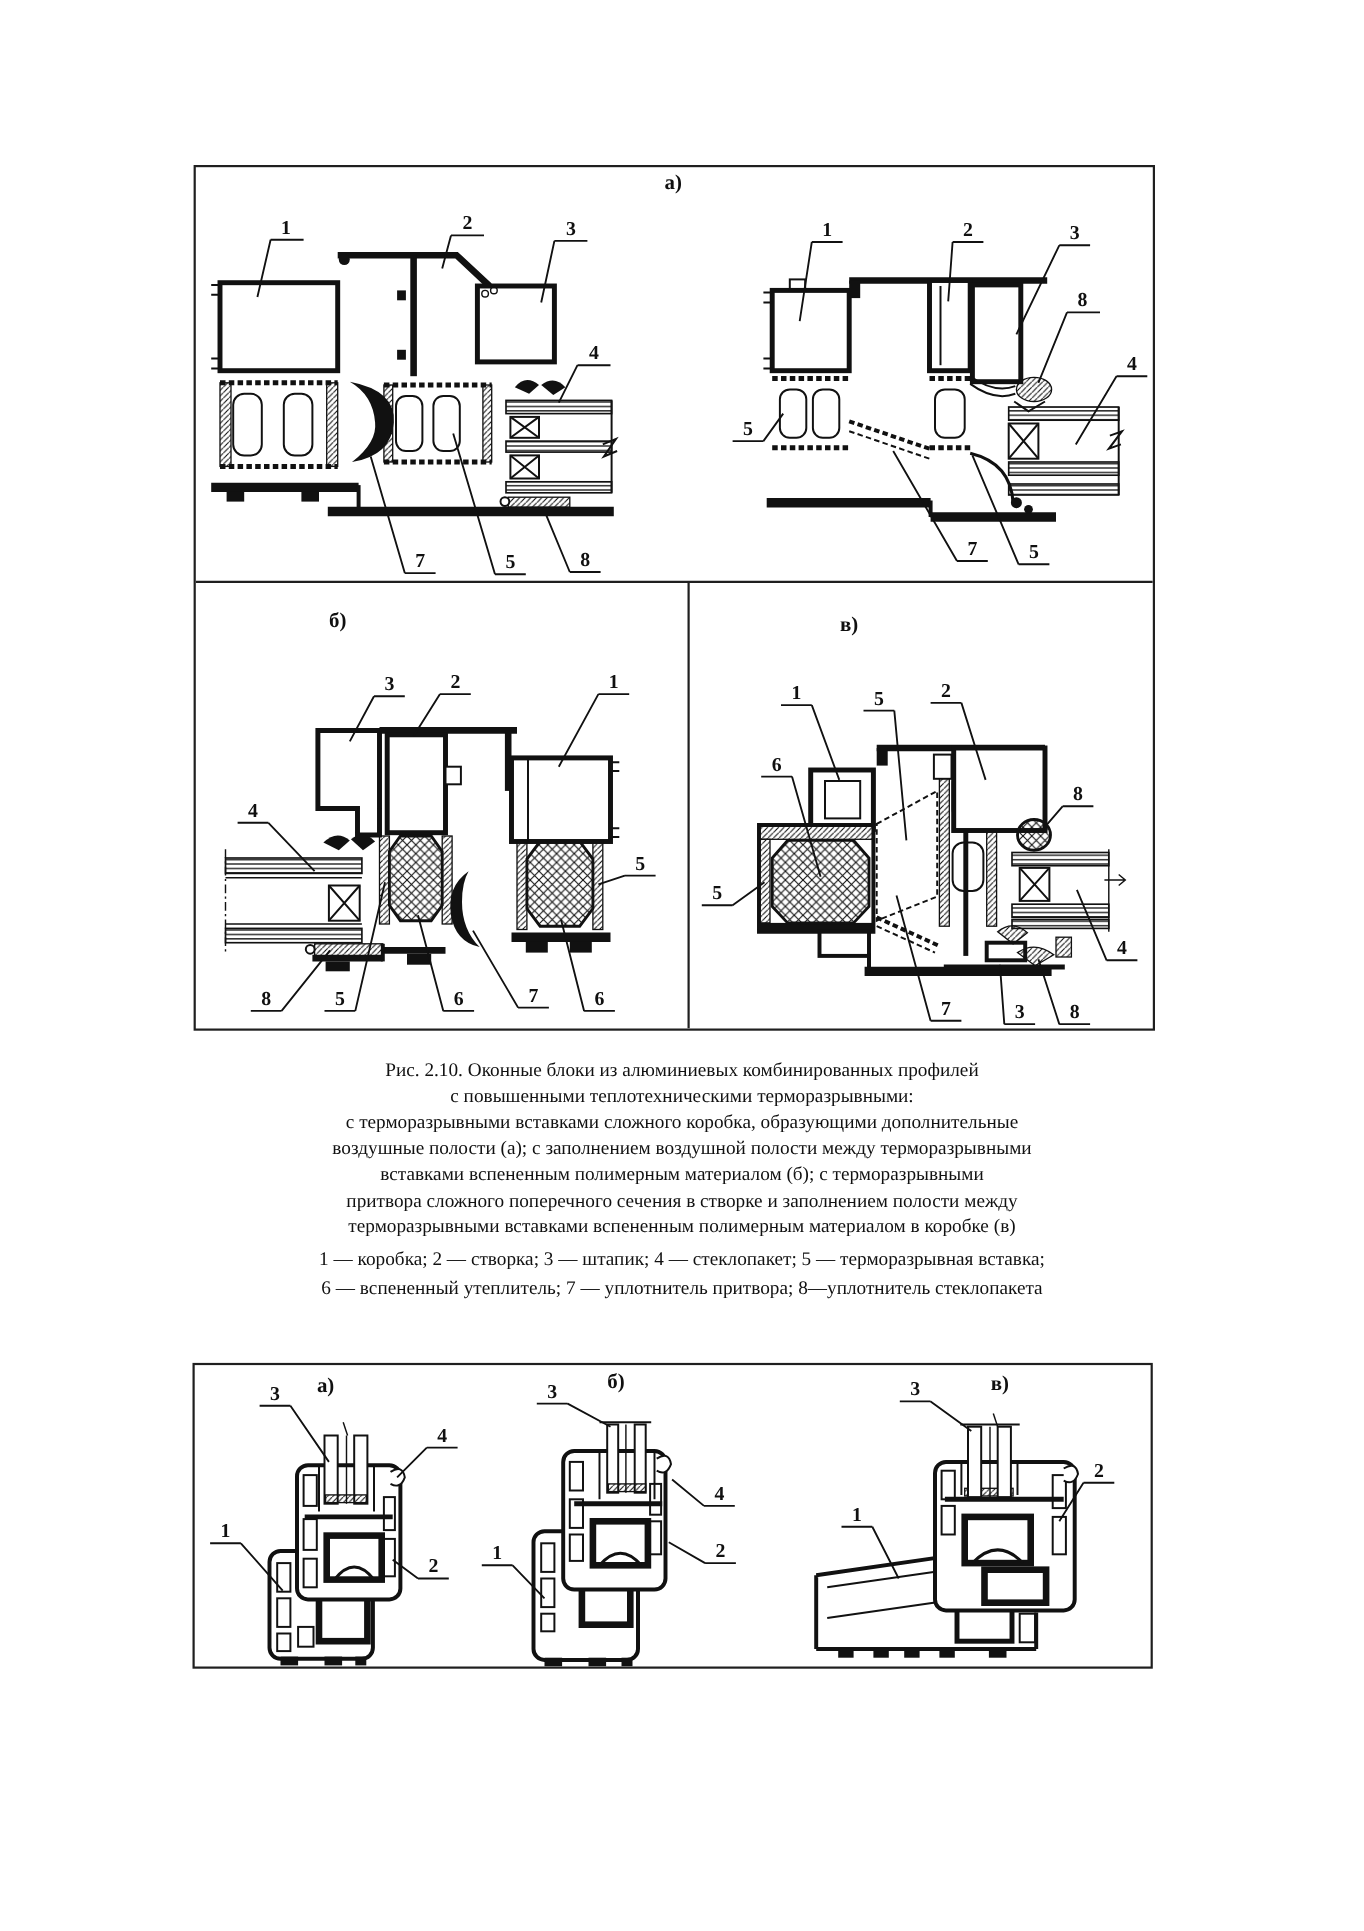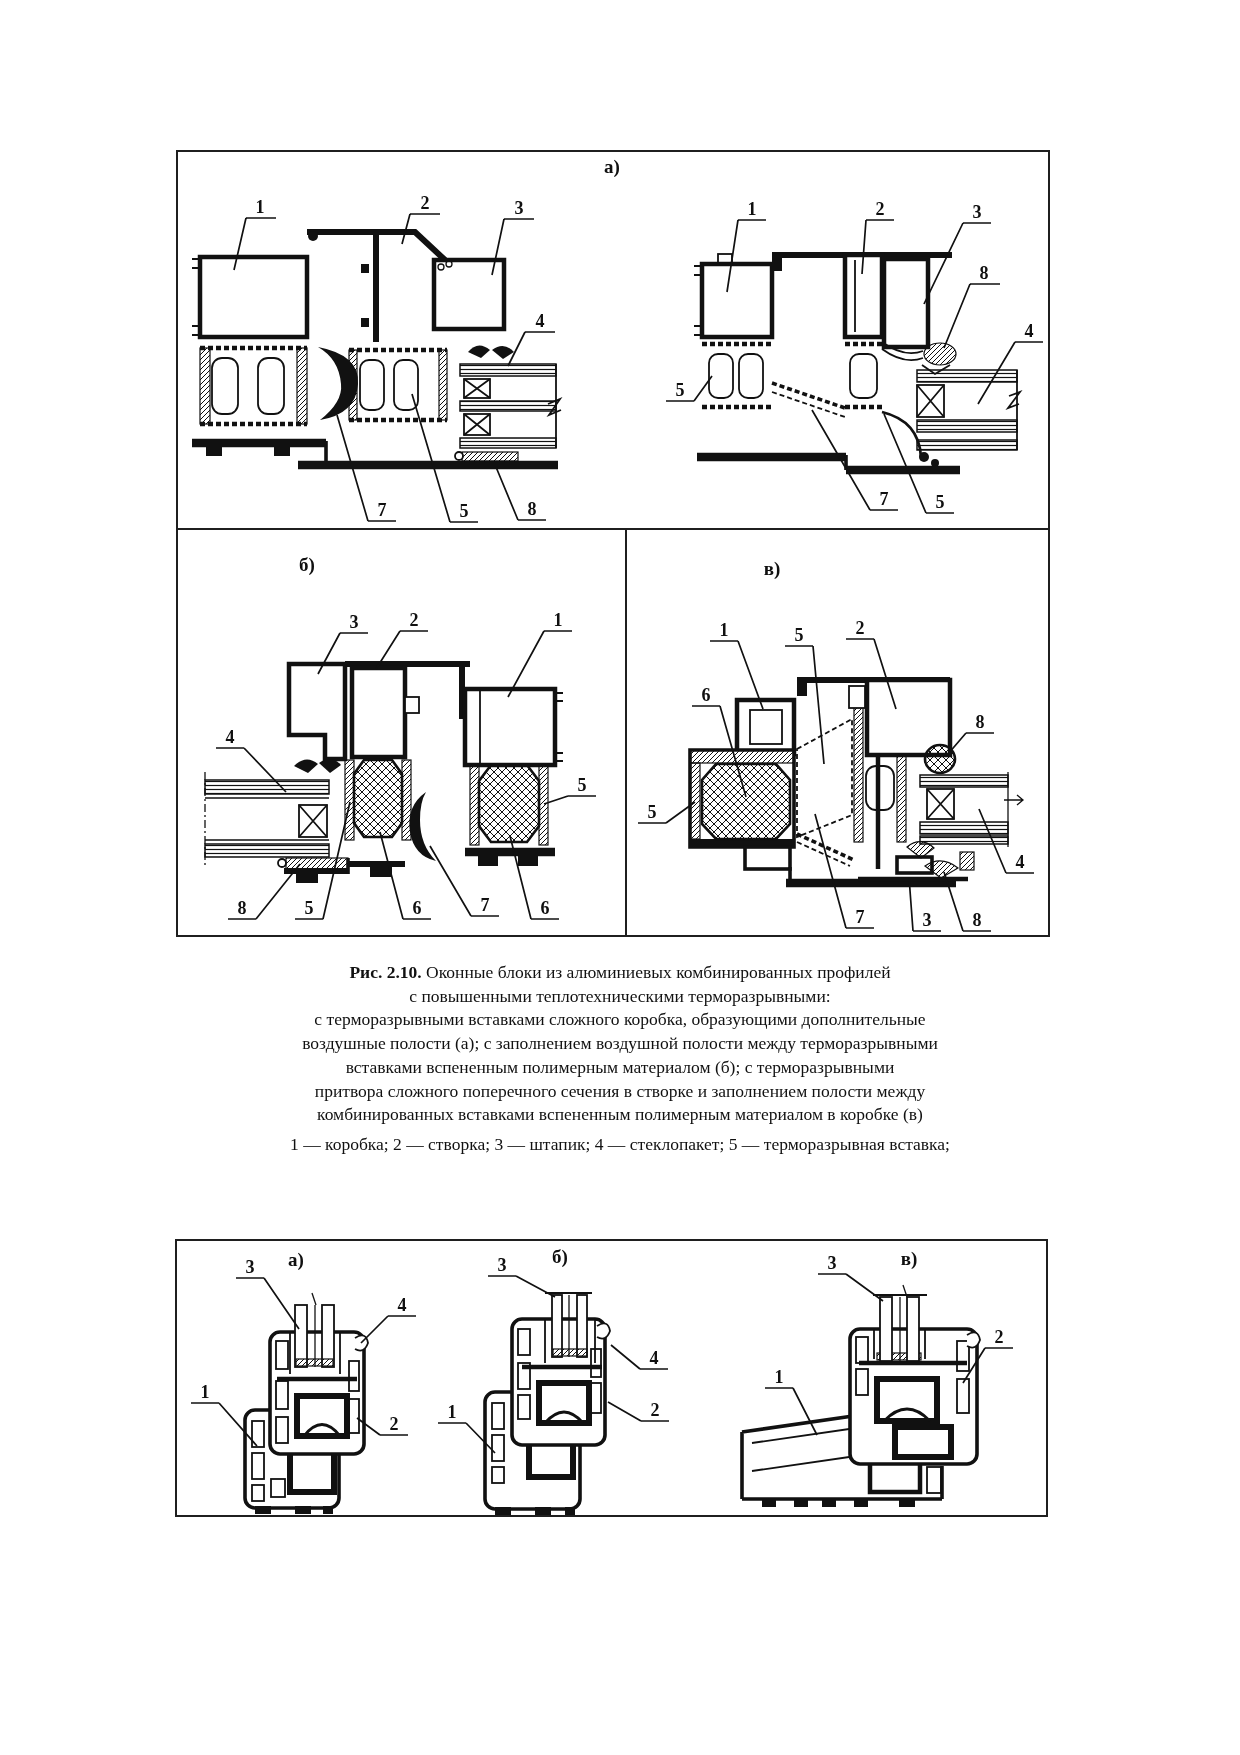--- a/index.html
+++ b/index.html
@@ -6,21 +6,21 @@
   .page{position:relative;width:1240px;height:1755px;background:#ffffff;overflow:hidden;
         font-family:"Liberation Serif",serif;color:#111}
   .figbox{position:absolute;border:2px solid #1f1f1f;background:#fff;box-sizing:border-box}
   .figbox svg{position:absolute;left:0;top:0;display:block}
   .callout-layer{position:absolute;left:0;top:0;width:100%;height:100%}
   .co{position:absolute;transform:translate(-50%,-50%);
       font:bold 18px "Liberation Serif",serif;color:#101010;white-space:nowrap}
   .pl{font-size:19px}
   .caption{position:absolute;left:120px;width:1000px;top:961px;text-align:center;
            font-size:17.5px;line-height:23.7px}
-  .caption b{font-weight:bold}
+  .caption b{font-weight:normal}
   .legend{position:absolute;left:100px;width:1040px;top:1131px;text-align:center;
           font-size:17.5px;line-height:26px}
   
   .s1{stroke:#111;fill:none;stroke-width:1.3}
   .s2{stroke:#111;fill:none;stroke-width:1.8}
   .s3{stroke:#111;fill:none;stroke-width:2.8}
   .s4{stroke:#111;fill:none;stroke-width:3.6}
   .s5{stroke:#111;fill:none;stroke-width:4.5}
   .s6{stroke:#111;fill:none;stroke-width:6}
   .s8{stroke:#111;fill:none;stroke-width:8.5}
@@ -250,25 +250,26 @@
       </div>
   </div>
 
   <div class="caption">
     <div><b>Рис. 2.10.</b><span> Оконные блоки из алюминиевых комбинированных профилей</span></div>
     <div>с повышенными теплотехническими терморазрывными:</div>
     <div>с терморазрывными вставками сложного коробка, образующими дополнительные</div>
     <div>воздушные полости (а); с заполнением воздушной полости между терморазрывными</div>
     <div>вставками вспененным полимерным материалом (б); с терморазрывными</div>
     <div>притвора сложного поперечного сечения в створке и заполнением полости между</div>
-    <div>комбинированных вставками вспененным полимерным материалом в коробке (в)</div>
+    <div>терморазрывными вставками вспененным полимерным материалом в коробке (в)</div>
   </div>
 
   <div class="legend">
     <div>1 — коробка; 2 — створка; 3 — штапик; 4 — стеклопакет; 5 — терморазрывная вставка;</div>
+    <div>6 — вспененный утеплитель; 7 — уплотнитель притвора; 8—уплотнитель стеклопакета</div>
   </div>
 
   <div class="figbox" id="figbox2" style="left:175px;top:1239px;width:873px;height:278px">
     <svg width="869" height="274" viewBox="0 0 869 274">
 
       <g>
         <rect x="68" y="169" width="94" height="98" rx="10" class="s4 w"></rect>
         <rect x="113" y="209" width="44" height="42" class="s6 w"></rect>
         <rect x="75" y="180" width="12" height="26" class="s2"></rect>
         <rect x="75" y="212" width="12" height="26" class="s2"></rect>

